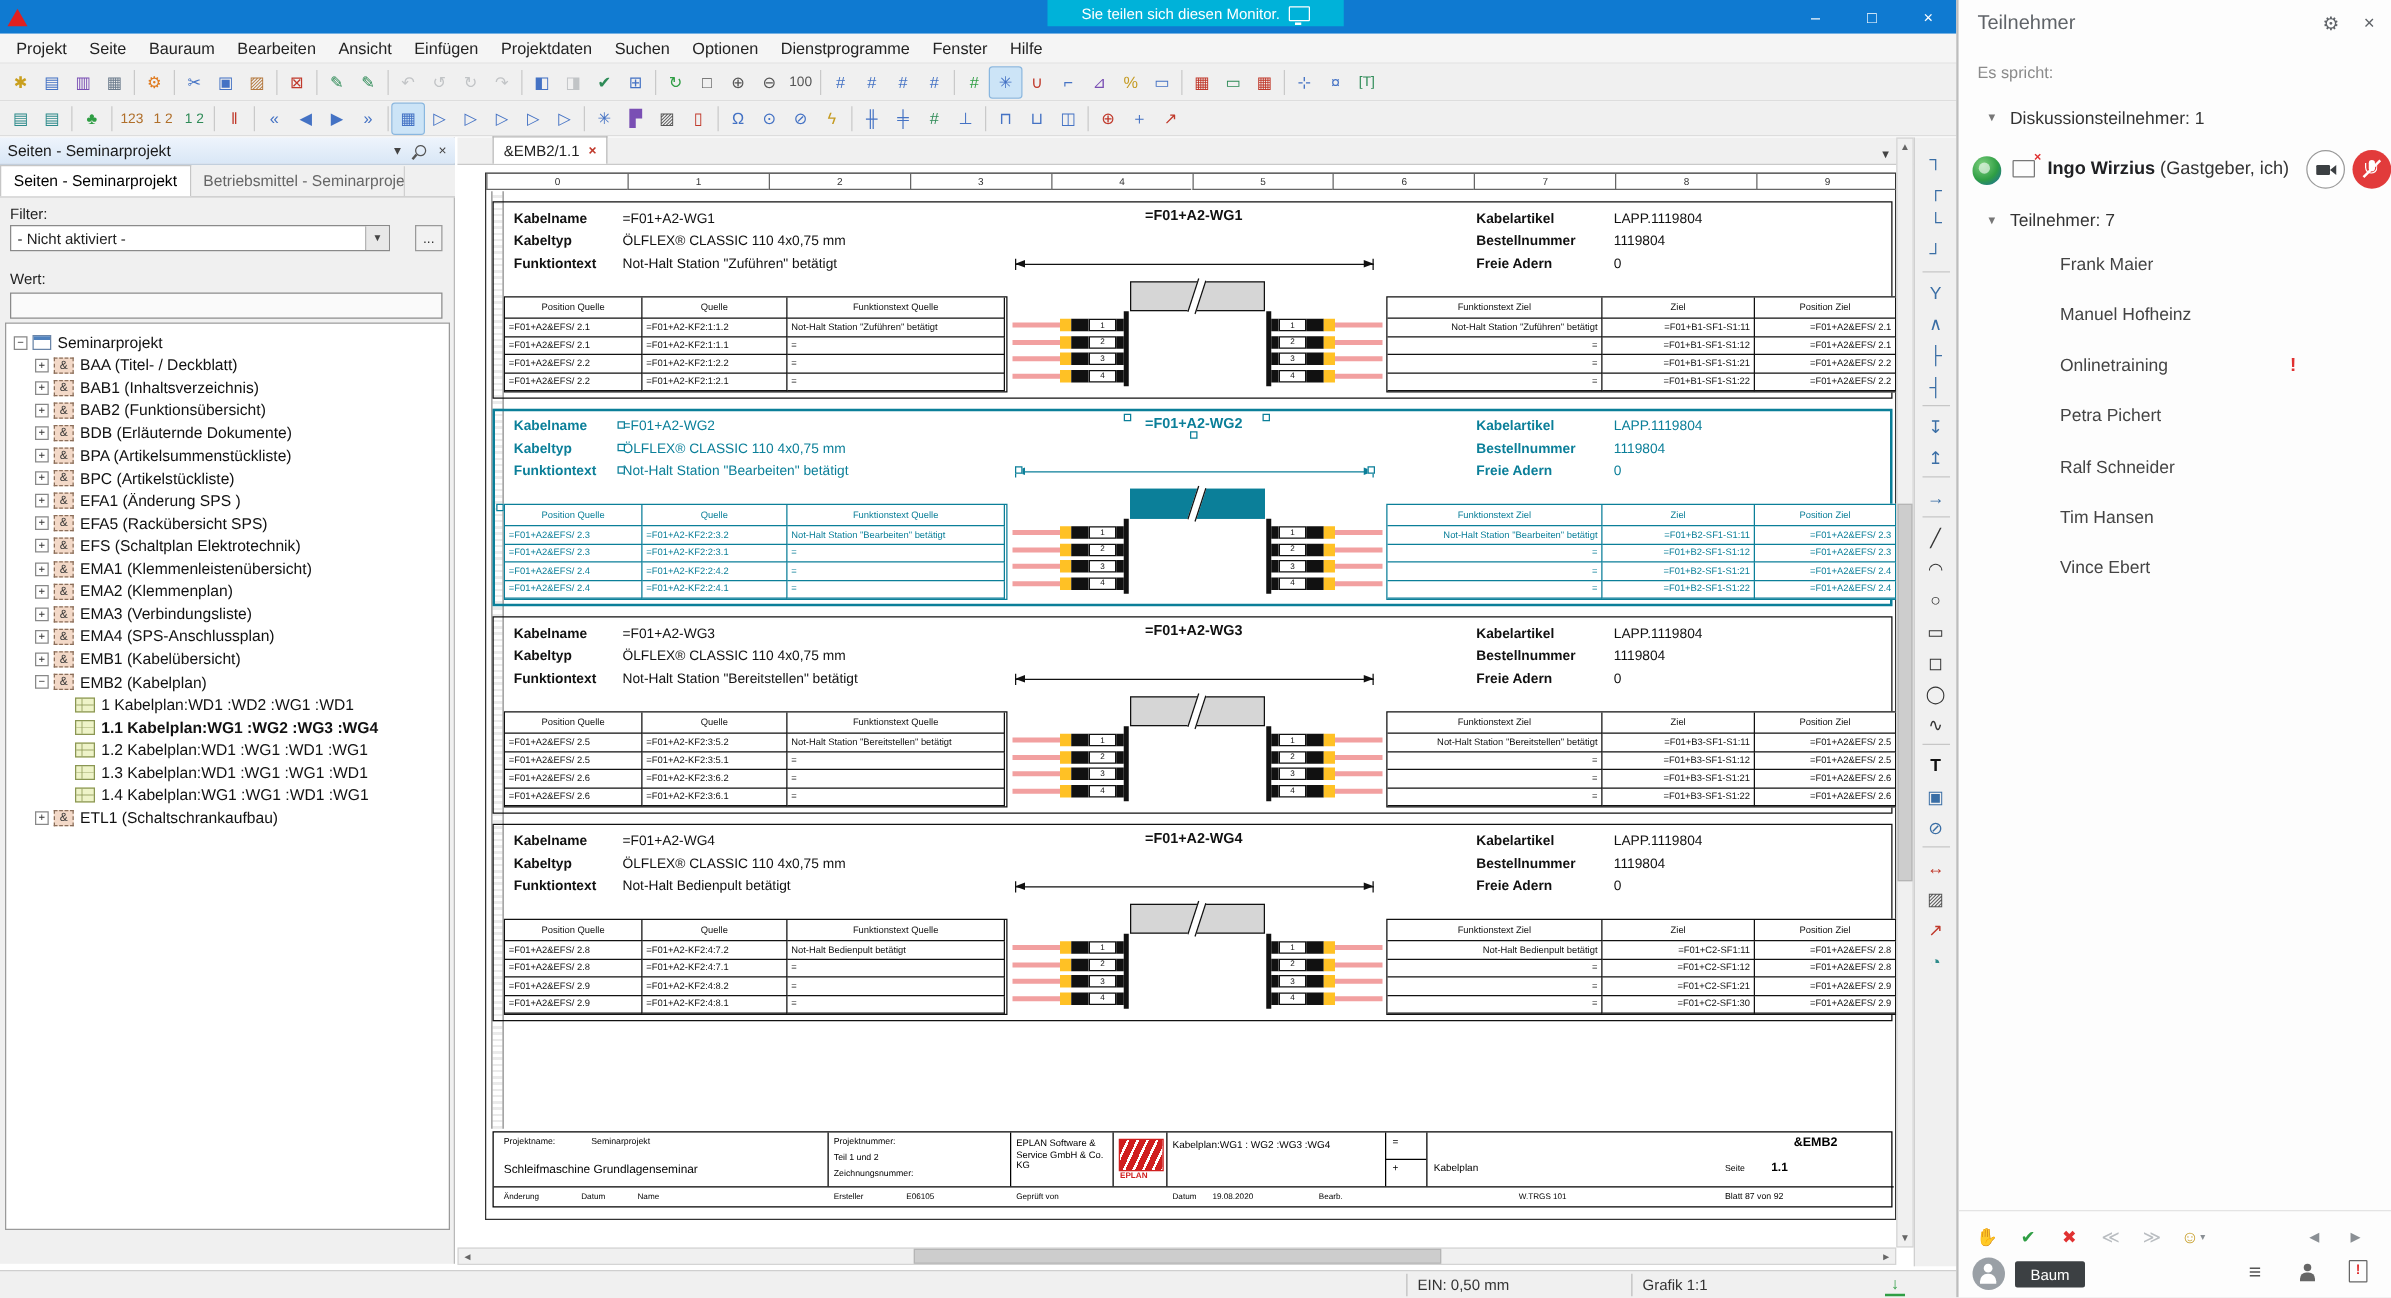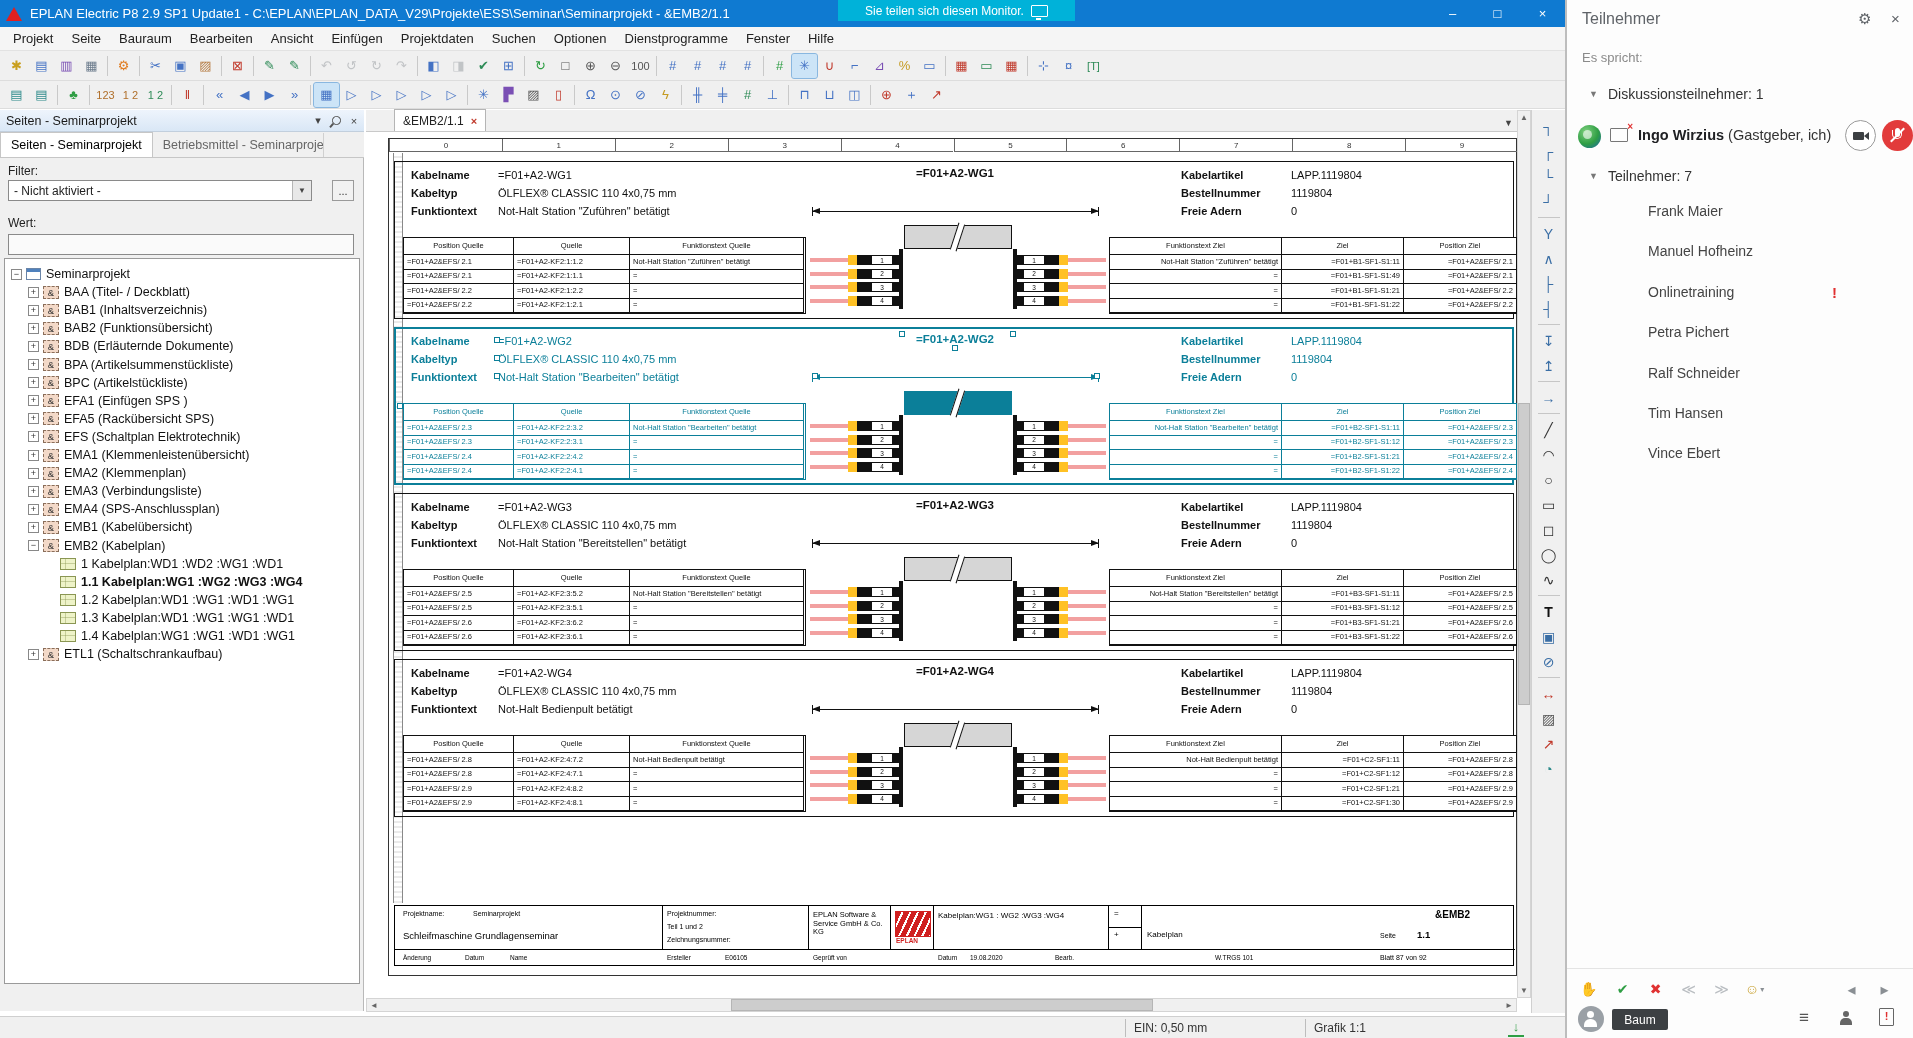--- a/index.html
+++ b/index.html
@@ -135,21 +135,20 @@
   .person-sm::after{content:"";position:absolute;left:3px;top:8px;width:12px;height:7px;border-radius:5px 5px 0 0;background:#666;}
   .warn-doc{position:absolute;width:13px;height:16px;border:1.5px solid #666;border-radius:1px;color:#e03131;font-size:11px;font-weight:bold;text-align:center;line-height:15px;}
 </style>
 </head>
 <body>
 
 <div id="root">
 
   <div id="titlebar" class="abs">
     <span id="app-logo"></span>
-    <span id="app-title">EPLAN Electric P8 2.9 SP1 Update1 - C:\EPLAN\EPLAN_DATA_V29\Projekte\ESS\Seminar\Seminarprojekt - &amp;EMB2/1.1</span>
     <span style="flex:1"></span>
     <span class="win-btn">–</span>
     <span class="win-btn">□</span>
     <span class="win-btn">×</span>
   </div>
   <div id="share-banner" class="abs">
     <span>Sie teilen sich diesen Monitor.</span>
     <span class="share-mon"></span>
   </div>
   <div id="menubar" class="abs">
@@ -474,21 +473,21 @@
           <span>BPA (Artikelsummenstückliste)</span>
         </div>
         <div class="tree-row" style="left: 23px; top: 114.6px;">
           <span class="tg">+</span>
           <span class="ico-amp">&amp;</span>
           <span>BPC (Artikelstückliste)</span>
         </div>
         <div class="tree-row" style="left: 23px; top: 132.7px;">
           <span class="tg">+</span>
           <span class="ico-amp">&amp;</span>
-          <span>EFA1 (Einfügen SPS )</span>
+          <span>EFA1 (Änderung SPS )</span>
         </div>
         <div class="tree-row" style="left: 23px; top: 150.8px;">
           <span class="tg">+</span>
           <span class="ico-amp">&amp;</span>
           <span>EFA5 (Rackübersicht SPS)</span>
         </div>
         <div class="tree-row" style="left: 23px; top: 168.9px;">
           <span class="tg">+</span>
           <span class="ico-amp">&amp;</span>
           <span>EFS (Schaltplan Elektrotechnik)</span>
@@ -661,21 +660,21 @@
               <div class="dcell">=</div>
             </div>
             <div class="dtable" style="left: 715px; top: 76px; width: 410px; grid-template-columns: 172px 122px 113px; grid-template-rows: 17px repeat(4, 14.5px);">
               <div class="dcell hd">Funktionstext Ziel</div>
               <div class="dcell hd">Ziel</div>
               <div class="dcell hd">Position Ziel</div>
               <div class="dcell r">Not-Halt Station "Zuführen" betätigt</div>
               <div class="dcell r">=F01+B1-SF1-S1:11</div>
               <div class="dcell r">=F01+A2&amp;EFS/ 2.1</div>
               <div class="dcell r">=</div>
-              <div class="dcell r">=F01+B1-SF1-S1:49</div>
+              <div class="dcell r">=F01+B1-SF1-S1:12</div>
               <div class="dcell r">=F01+A2&amp;EFS/ 2.1</div>
               <div class="dcell r">=</div>
               <div class="dcell r">=F01+B1-SF1-S1:21</div>
               <div class="dcell r">=F01+A2&amp;EFS/ 2.2</div>
               <div class="dcell r">=</div>
               <div class="dcell r">=F01+B1-SF1-S1:22</div>
               <div class="dcell r">=F01+A2&amp;EFS/ 2.2</div>
             </div>
           </div>
           <div class="block selected" style="top: 188px;">

